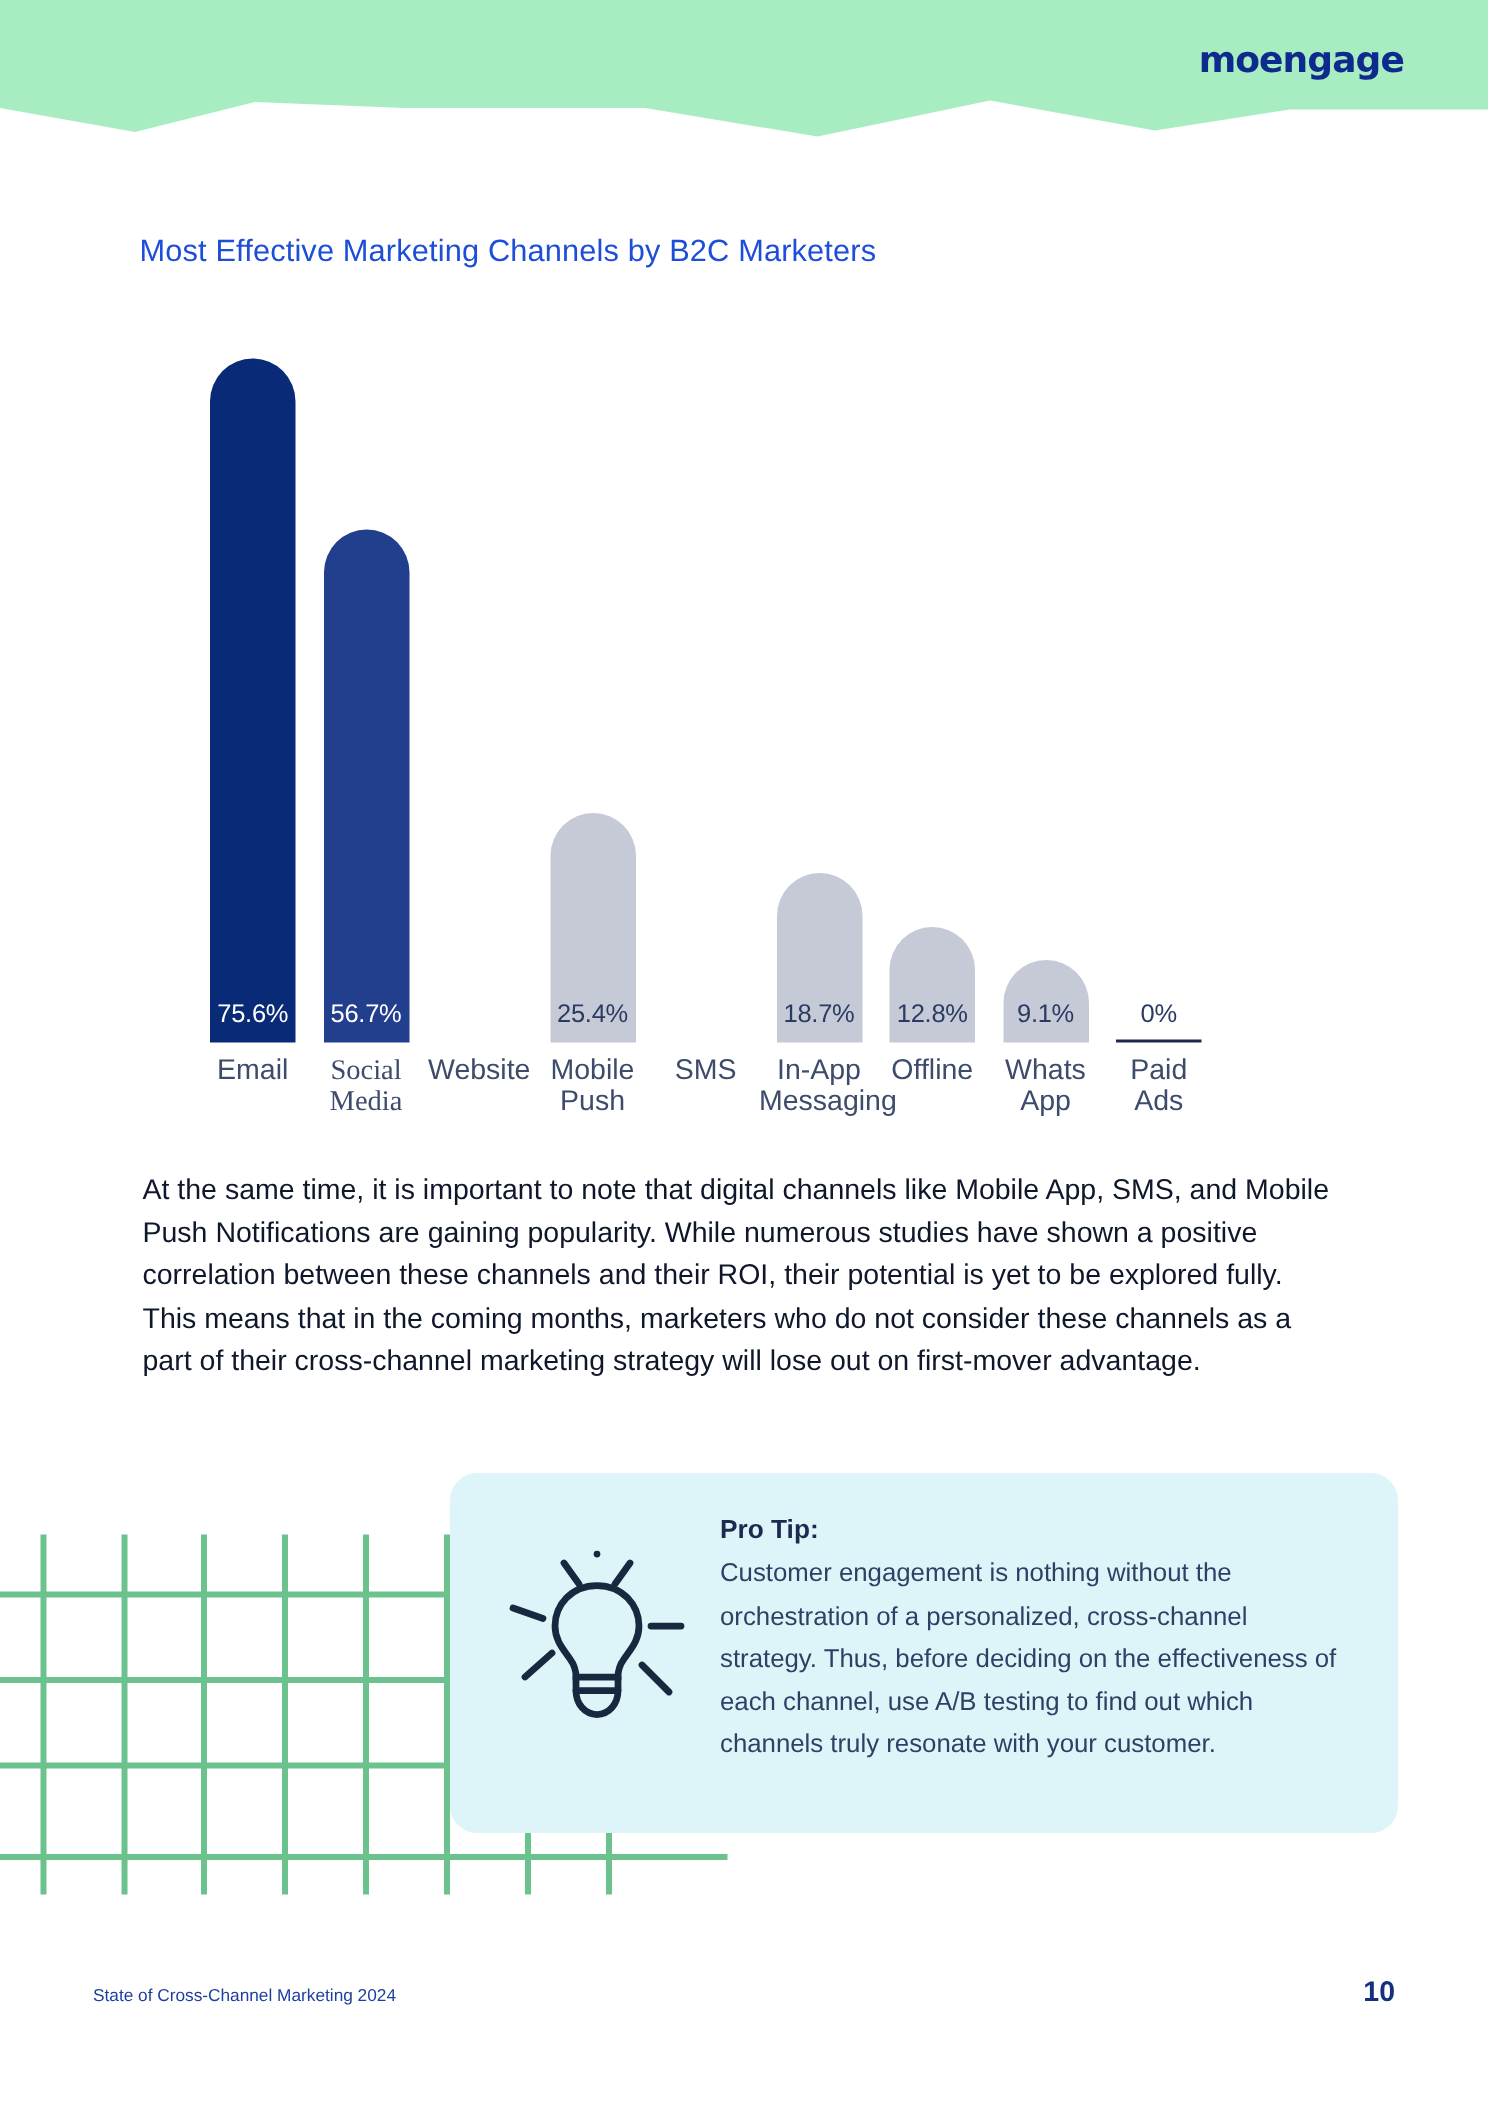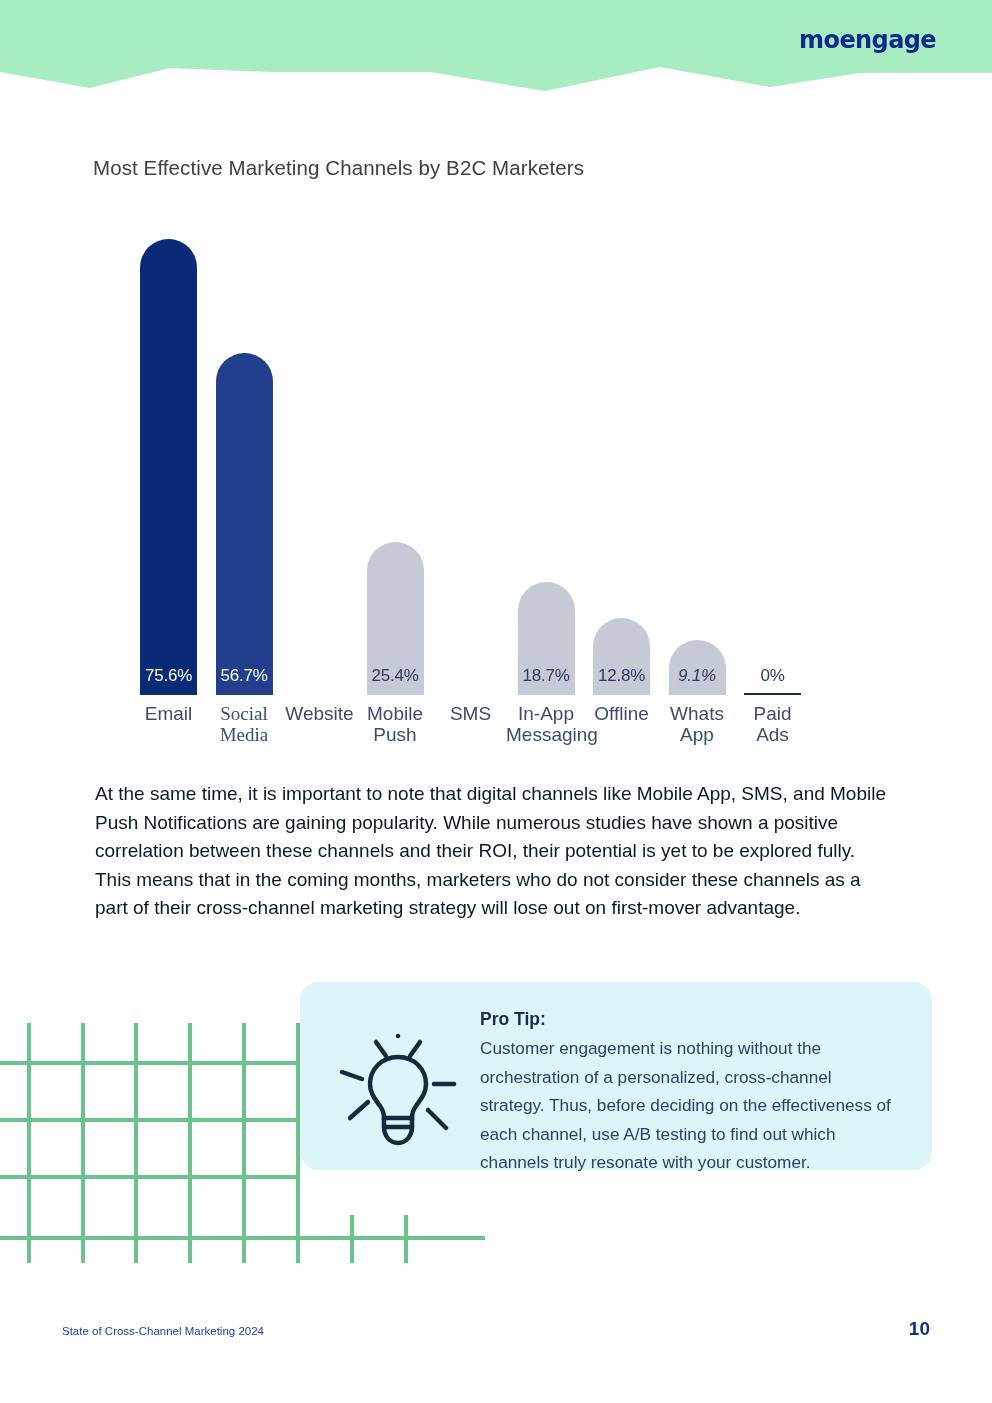--- a/index.html
+++ b/index.html
@@ -37,21 +37,21 @@
     color: #0d2a8c;
     font-family: "DejaVu Sans", sans-serif;
   }
 
   
   .chart-title {
     position: absolute;
     left: 93px;
     top: 156px;
     font-size: 20.5px;
-    color: #404040;
+    color: #1d4ed8;
     letter-spacing: 0.1px;
   }
 
   .chart {
     position: absolute;
     left: 140px;
     top: 225px;
     width: 720px;
     height: 525px;
   }
@@ -130,21 +130,21 @@
     height: 265px;
     z-index: 1;
   }
 
   
   .protip {
     position: absolute;
     left: 300px;
     top: 982px;
     width: 632px;
-    height: 188px;
+    height: 240px;
     background: #ddf5f8;
     border-radius: 18px;
     z-index: 2;
   }
   .protip-icon {
     position: absolute;
     left: 28px;
     top: 42px;
     width: 140px;
     height: 145px;
@@ -212,21 +212,21 @@
         <div class="bar-value on-light">25.4%</div>
       </div>
       <div class="bar-col" style="left: 377.5px;">
         <div class="bar-shape" style="height: 113px; background: rgb(198, 202, 214);"></div>
         <div class="bar-value on-light">18.7%</div>
       </div>
       <div class="bar-col" style="left: 453px;">
         <div class="bar-shape" style="height: 77px; background: rgb(198, 202, 214);"></div>
         <div class="bar-value on-light">12.8%</div>
       </div>
-      <div class="bar-col" style="left: 528.5px; font-style: italic;">
+      <div class="bar-col" style="left: 528.5px;">
         <div class="bar-shape" style="height: 55px; background: rgb(198, 202, 214);"></div>
         <div class="bar-value on-light">9.1%</div>
       </div>
       <div class="bar-col" style="left: 604px;">
         <div class="zero-baseline"></div>
         <div class="bar-value on-light" style="bottom: 9px;">0%</div>
       </div>
     </div>
   <div class="cat-labels" id="cat-labels">
       <div class="cat-label" style="left: -11.5px;">

